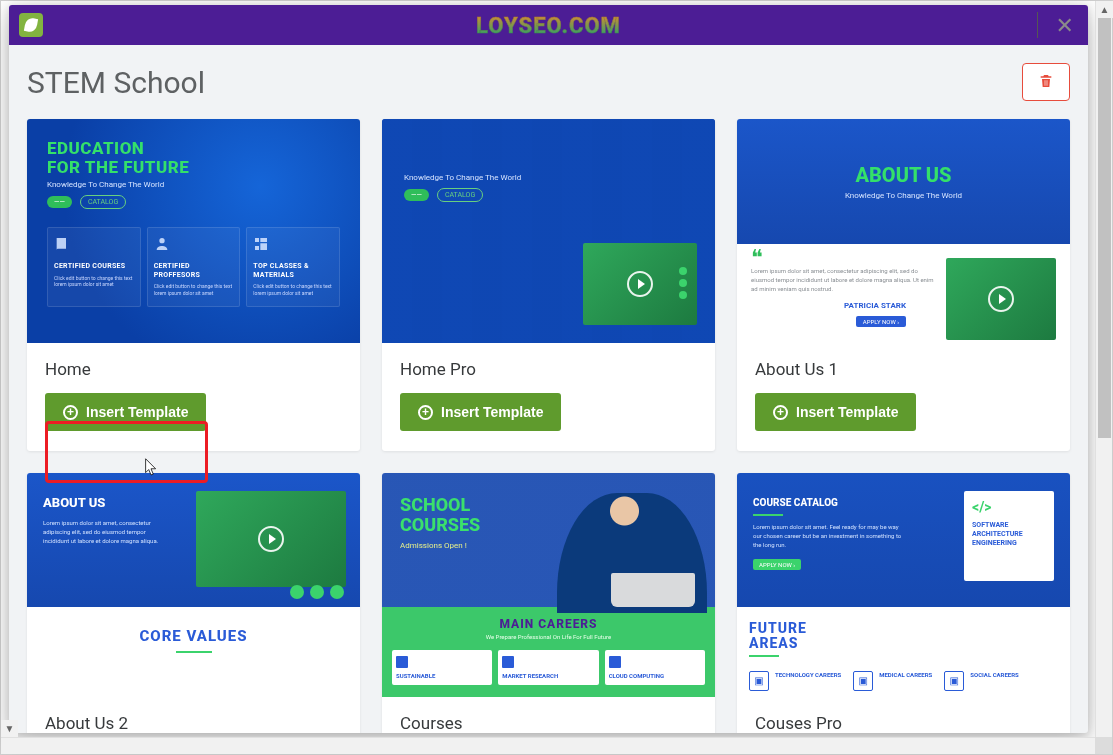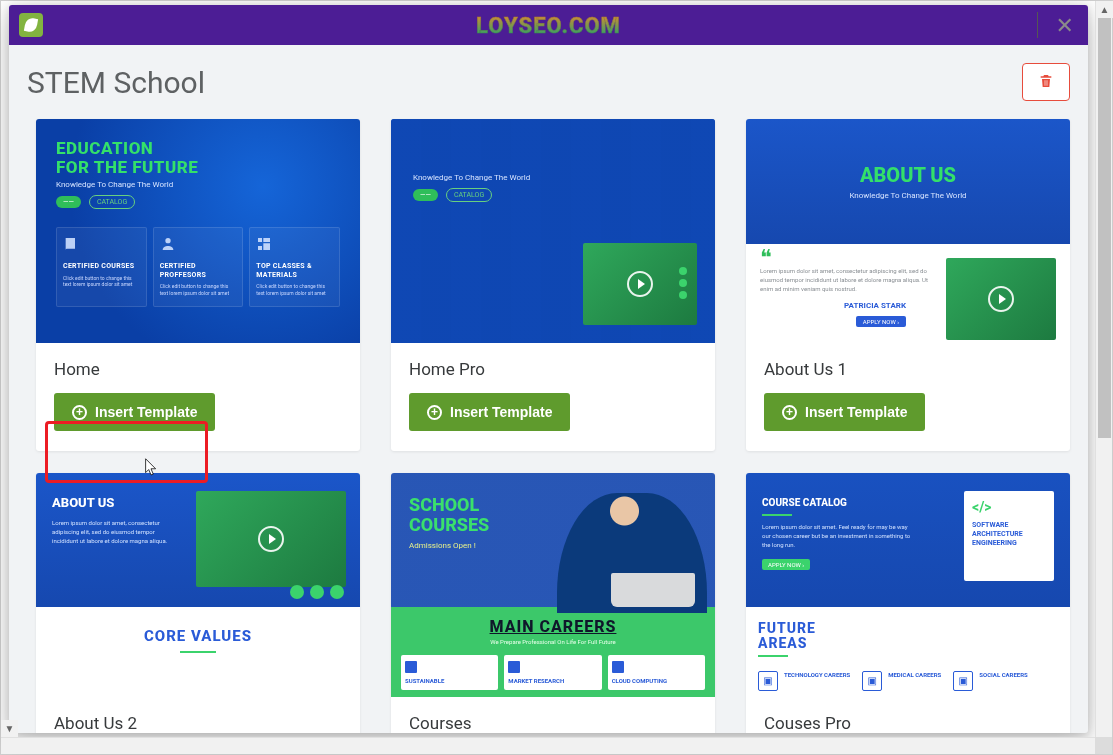--- a/index.html
+++ b/index.html
@@ -120,21 +120,21 @@
     display:grid;
     grid-template-columns: repeat(3, 1fr);
     gap: 22px;
     margin-top: 8px;
   }
   .card {
     background:#fff;
     border-radius:3px;
     box-shadow: 0 1px 3px rgba(0,0,0,.08);
     overflow:hidden;
-    display:flex;flex-direction:column;margin-left:9px;
+    display:flex;flex-direction:column;
   }
   .thumb {
     height: 224px;
     position:relative;
     overflow:hidden;
     color:#fff;
   }
   .thumb.blue-deep { background: radial-gradient(circle at 70% 30%, #1565d8, #0a3fa6 70%); }
   .thumb.blue-photo { background: linear-gradient(rgba(14,71,180,.92),rgba(14,71,180,.92)), repeating-linear-gradient(90deg,#1a4fb3 0 30px,#1747a3 30px 60px); }
 
@@ -205,21 +205,21 @@
   .co-h{font-size:18px;font-weight:800;color:#3be06c;line-height:1.1;}
   .co-sub{font-size:8px;color:#e6f08a;margin-top:6px;}
   .person{
     position:absolute;right:8px;bottom:-6px;width:150px;height:120px;
     background: radial-gradient(circle at 45% 15%, #e9c6a6 0 14px, transparent 15px),
                 linear-gradient(#0b3a7b,#0b3a7b);
     border-radius:60px 60px 0 0 / 100px 100px 0 0;
   }
   .laptop{position:absolute;right:20px;bottom:0;width:84px;height:34px;background:#d9dadc;border-radius:2px 2px 6px 6px;}
   .co-bot{height:40%;background:#3cc86a;padding:10px 10px 0 10px;text-align:center;}
-  .mc{font-size:16px;font-weight:800;color:#0f172a;letter-spacing:1px;text-decoration:underline;}
+  .mc{font-size:12px;font-weight:800;color:#4c1d95;letter-spacing:1px;}
   .mc-sub{font-size:6px;color:#e6ffe9;margin-top:2px;}
   .tiles{display:flex;gap:6px;margin-top:10px;}
   .tile{flex:1;background:#fff;border-radius:2px;padding:6px 4px;text-align:left;}
   .tile .tico{width:12px;height:12px;background:#2a5bd7;border-radius:1px;margin-bottom:4px;}
   .tile .ttxt{font-size:6px;font-weight:700;color:#2a5bd7;}
 
   
   .cp-top{height:60%;background:linear-gradient(#1951c0,#1648af);padding:24px 16px 0 16px;position:relative;}
   .cp-h{font-size:10px;font-weight:800;color:#fff;}
   .cp-line{width:30px;height:2px;background:#3bd36c;margin:6px 0;}

